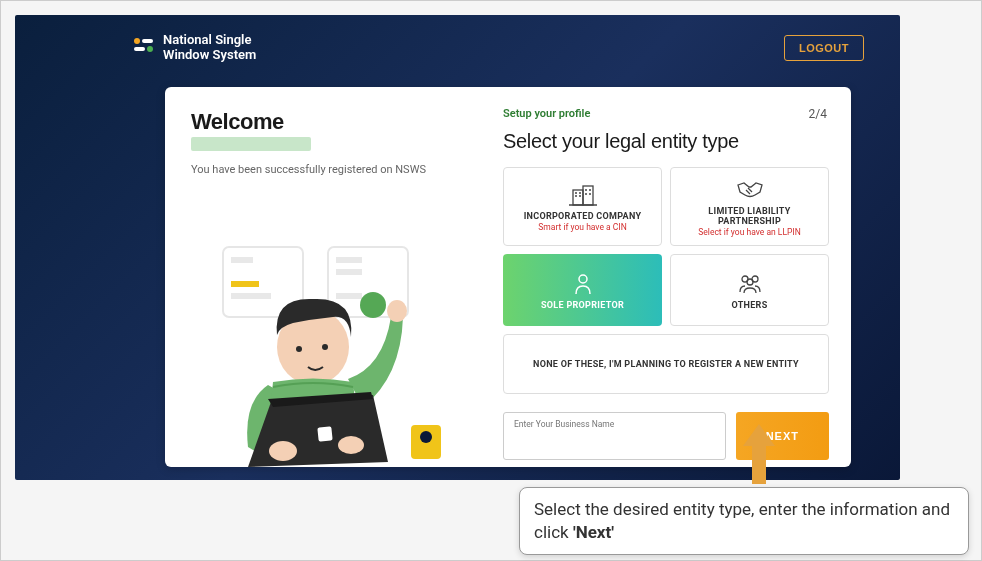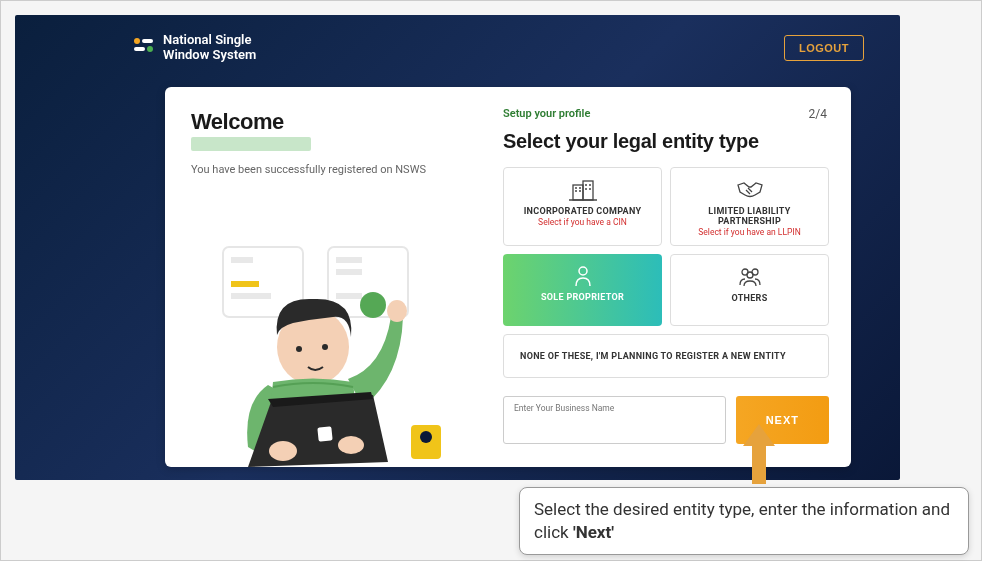--- a/index.html
+++ b/index.html
@@ -117,21 +117,21 @@
       color: #555;
     }
     .setup-label {
       color: #2e7d32;
       font-size: 11px;
       font-weight: 600;
       margin-bottom: 10px;
     }
     .section-title {
       font-size: 20px;
-      font-weight: 700;
+      font-weight: 400;
       color: #1a1a1a;
       margin-bottom: 14px;
       font-family: 'Arial Black', Arial, sans-serif;
       letter-spacing: -0.3px;
     }
     .entity-grid {
       display: grid;
       grid-template-columns: 1fr 1fr;
       gap: 8px;
       margin-bottom: 8px;
@@ -140,21 +140,21 @@
       border: 1px solid #ddd;
       border-radius: 4px;
       padding: 10px 8px 8px 8px;
       text-align: center;
       cursor: pointer;
       background: #fff;
       min-height: 72px;
       display: flex;
       flex-direction: column;
       align-items: center;
-      justify-content: flex-start;
+      justify-content: center;
     }
     .entity-option.selected {
       background: linear-gradient(90deg, #6dd36d 0%, #2cbdb9 100%);
       border: none;
       color: #fff;
     }
     .entity-icon {
       height: 24px;
       display: flex;
       align-items: center;
@@ -169,22 +169,22 @@
     }
     .entity-option.selected .entity-label { color: #fff; }
     .entity-sublabel {
       font-size: 8.5px;
       color: #d32f2f;
       margin-top: 1px;
     }
     .entity-none {
       border: 1px solid #ddd;
       border-radius: 4px;
-      padding: 16px;
-      text-align: left;
+      padding: 24px;
+      text-align: center;
       font-size: 9px;
       font-weight: 700;
       color: #333;
       cursor: pointer;
       margin-bottom: 18px;
       letter-spacing: 0.3px;
     }
     .input-row {
       display: flex;
       gap: 10px;
@@ -333,21 +333,21 @@
                 <line x1="6" y1="12" x2="8" y2="12"></line>
                   <line x1="10" y1="12" x2="12" y2="12"></line>
                 <line x1="16" y1="6" x2="18" y2="6"></line>
                   <line x1="20" y1="6" x2="22" y2="6"></line>
                 <line x1="16" y1="10" x2="18" y2="10"></line>
                   <line x1="20" y1="10" x2="22" y2="10"></line>
                 <line x1="0" y1="21" x2="28" y2="21"></line>
               </svg>
             </div>
             <div class="entity-label">INCORPORATED COMPANY</div>
-            <div class="entity-sublabel">Select if you have a CIN</div>
+            <div class="entity-sublabel">Smart if you have a CIN</div>
           </div>
 
           <div class="entity-option">
             <div class="entity-icon">
               <svg width="30" height="20" viewBox="0 0 30 20" stroke="#444" fill="none" stroke-width="1.3">
                 <path d="M3 5 L9 3 L14 7 L16 7 L21 3 L27 5 L25 12 L20 15 Q15 18 10 15 L5 12 Z"></path>
                 <path d="M13 8 L17 12"></path>
                 <path d="M11 10 L15 14"></path>
               </svg>
             </div>

